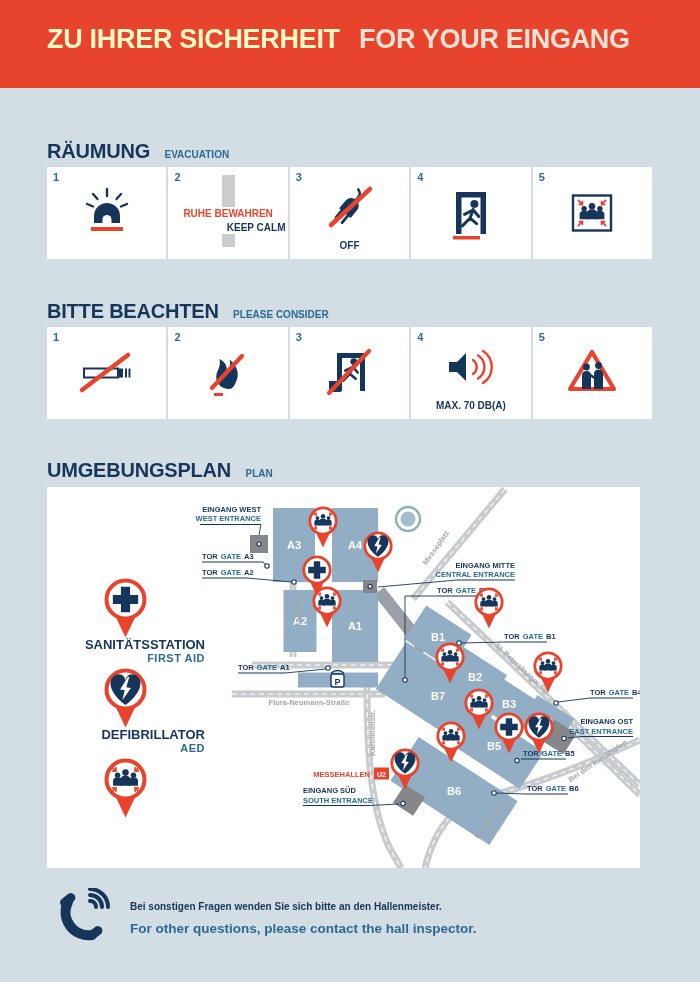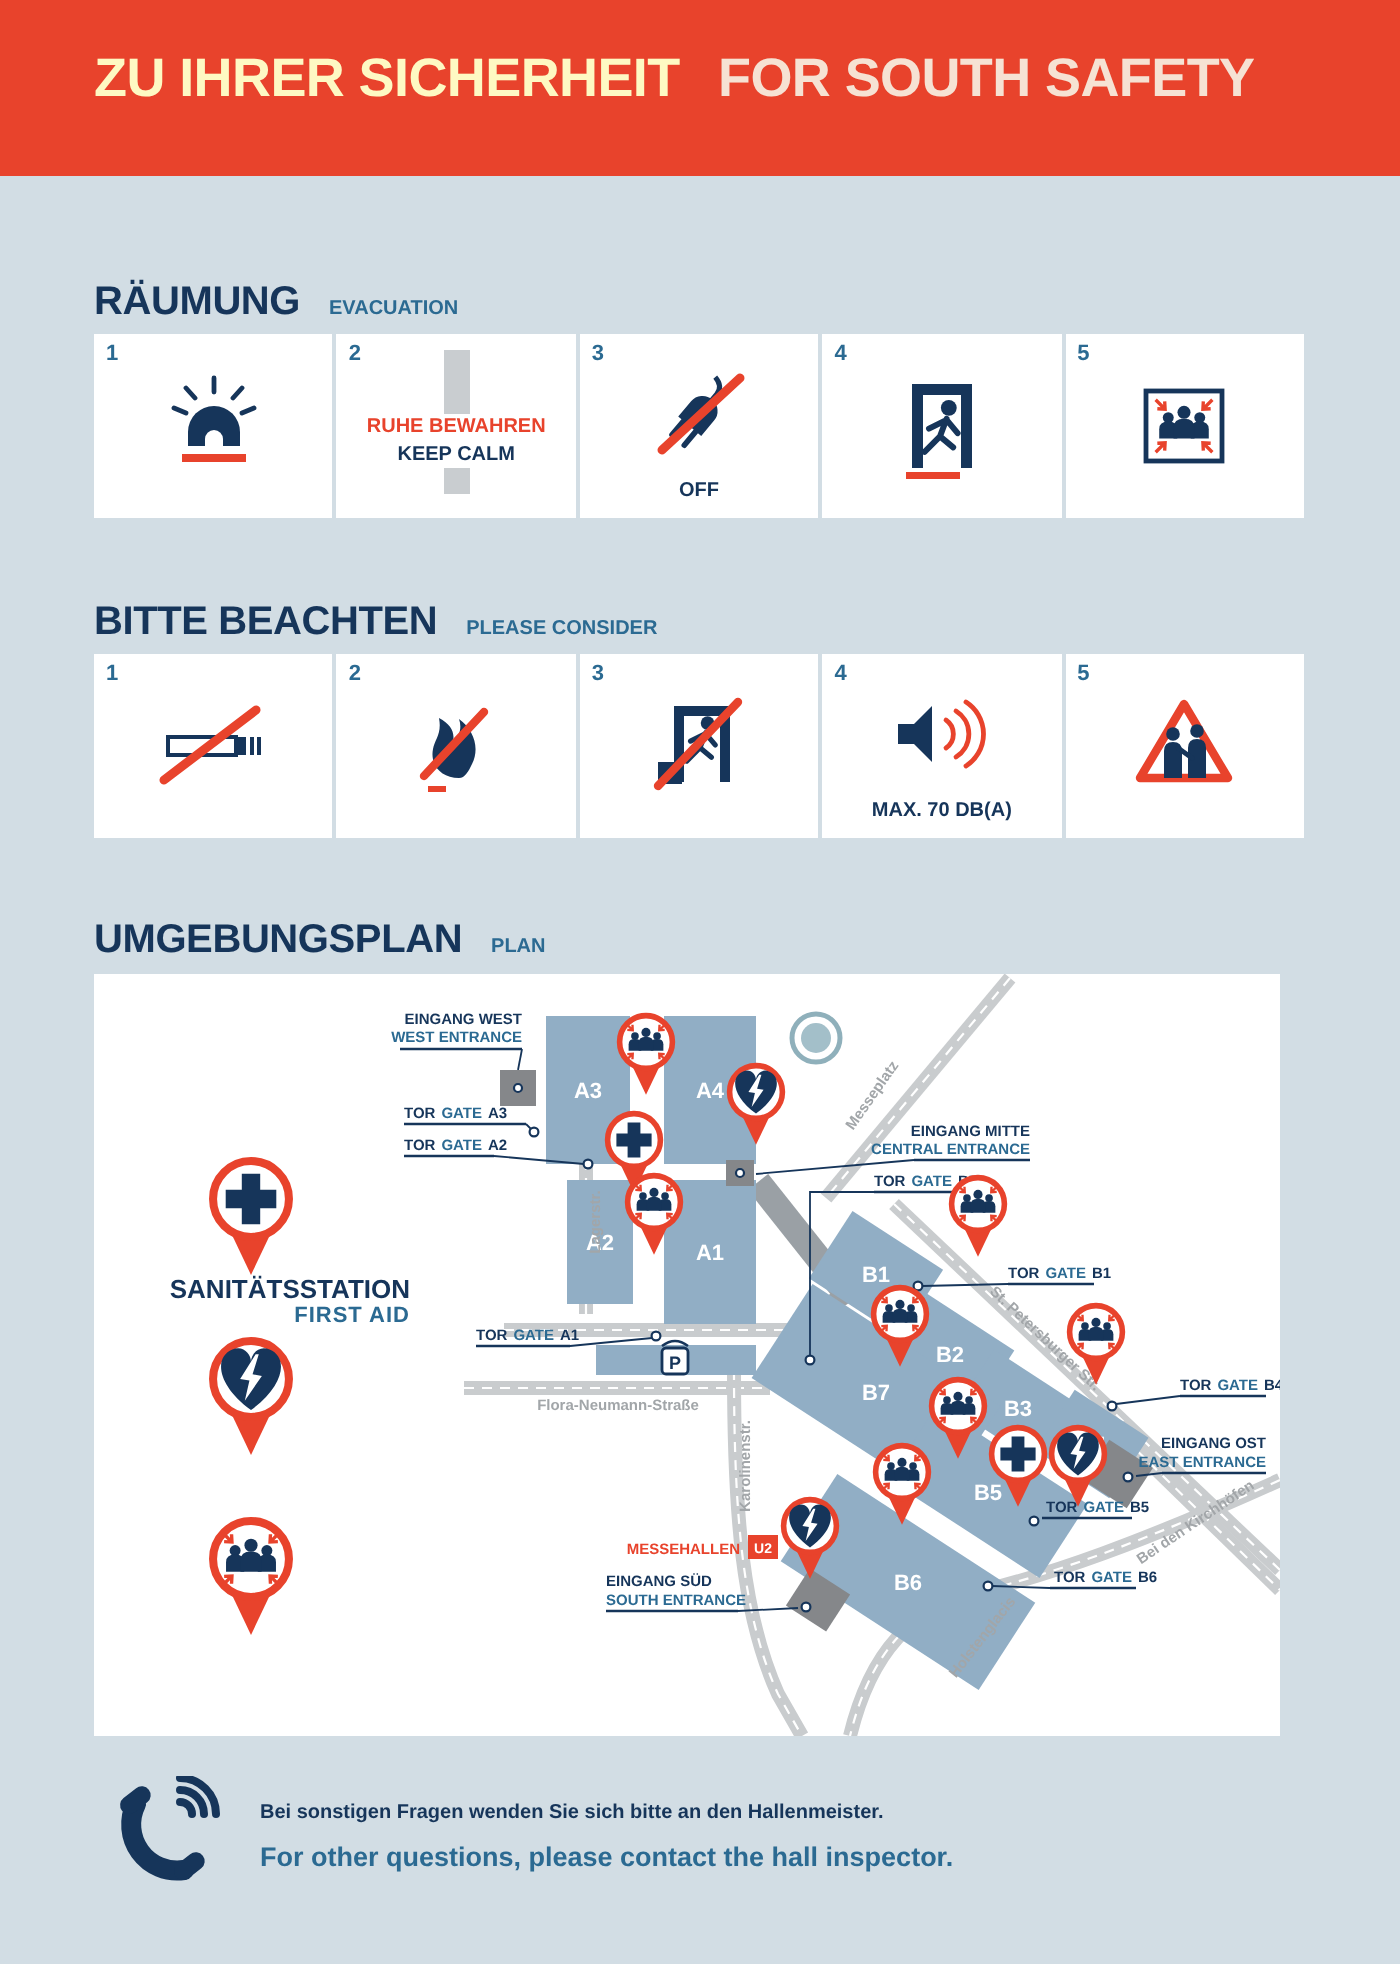--- a/index.html
+++ b/index.html
@@ -20,21 +20,21 @@
   .row{position:absolute;left:47px;width:605px;height:92px;display:flex;gap:2px;}
   .cell{position:relative;flex:1;background:#fff;}
   .num{position:absolute;top:4px;left:6px;font-size:11px;font-weight:bold;color:var(--blue);}
   .ic{position:absolute;left:50%;top:50%;transform:translate(-50%,-50%);}
   .ic.up{top:44%;}
   .sub{position:absolute;bottom:8px;left:0;width:100%;text-align:center;
        font-size:10px;font-weight:bold;color:var(--navy);}
   .kc-bar{position:absolute;left:50%;top:8px;width:13px;height:32px;margin-left:-6.5px;background:var(--gray);}
   .kc-dot{position:absolute;left:50%;top:67px;width:13px;height:13px;margin-left:-6.5px;background:var(--gray);}
   .kc-de{position:absolute;top:41px;width:100%;text-align:center;font-size:10px;font-weight:bold;color:var(--red);}
-  .kc-en{position:absolute;top:55px;width:100%;text-align:center;font-size:10px;font-weight:bold;color:var(--navy);}
+  .kc-en{position:absolute;top:55px;width:100%;text-align:center;font-size:10px;font-weight:bold;color:var(--navy);padding-left:28px;}
   .map-panel{position:absolute;left:47px;top:487px;width:593px;height:381px;background:#fff;}
   .legend-item{position:absolute;width:160px;left:-2px;text-align:right;}
   .leg-pin{position:absolute;}
   .leg-de{font-size:13px;font-weight:bold;color:var(--navy);white-space:nowrap;}
   .leg-en{font-size:11px;font-weight:bold;color:var(--blue);letter-spacing:0.5px;white-space:nowrap;}
   .footer-de{position:absolute;left:130px;top:901px;font-size:10px;font-weight:bold;color:var(--navy);}
   .footer-en{position:absolute;left:130px;top:921px;font-size:13.5px;font-weight:bold;color:var(--blue);}
   
   .hall{fill:var(--hall);}
   .hall-label{fill:#fff;font-size:11px;font-weight:bold;text-anchor:middle;}
@@ -101,21 +101,21 @@
       <use href="#icon-people-arrows" xlink:href="#icon-people-arrows" transform="scale(0.92)"></use>
     </g>
   </defs>
 </svg>
 
 <div class="page">
 
   <div class="header">
     <div class="t">
       <span class="de">ZU IHRER SICHERHEIT</span>
-      <span class="en">FOR SOUTH SAFETY</span>
+      <span class="en">FOR YOUR EINGANG</span>
     </div>
   </div>
 
   <div class="sec-title" style="top:140px">
     <span class="de">RÄUMUNG</span>
     <span class="en">EVACUATION</span>
   </div>
   <div class="row" style="top:167px">
     <div class="cell">
       <div class="num">1</div>
@@ -434,20 +434,24 @@
     <svg class="leg-pin" style="left:53px;top:87px" width="51" height="69" viewBox="-25.5 -25.5 51 69" xmlns="http://www.w3.org/2000/svg" xmlns:xlink="http://www.w3.org/1999/xlink">
       <use href="#pin-first-aid" xlink:href="#pin-first-aid" transform="scale(1.15)"></use>
     </svg>
     <div class="legend-item" style="top:150px">
       <div class="leg-de">SANITÄTSSTATION</div>
       <div class="leg-en">FIRST AID</div>
     </div>
     <svg class="leg-pin" style="left:53px;top:177px" width="51" height="69" viewBox="-25.5 -25.5 51 69" xmlns="http://www.w3.org/2000/svg" xmlns:xlink="http://www.w3.org/1999/xlink">
       <use href="#pin-defibrillator" xlink:href="#pin-defibrillator" transform="scale(1.15)"></use>
     </svg>
+    <div class="legend-item" style="top:240px">
+      <div class="leg-de">DEFIBRILLATOR</div>
+      <div class="leg-en">AED</div>
+    </div>
     <svg class="leg-pin" style="left:53px;top:267px" width="51" height="69" viewBox="-25.5 -25.5 51 69" xmlns="http://www.w3.org/2000/svg" xmlns:xlink="http://www.w3.org/1999/xlink">
       <use href="#pin-assembly" xlink:href="#pin-assembly" transform="scale(1.15)"></use>
     </svg>
   </div>
 
   <svg style="position:absolute;left:50px;top:888px" width="62" height="62" viewBox="0 0 62 62">
     <path fill="none" stroke="#16355a" stroke-width="10" stroke-linecap="round" d="M18,14 A23,23 0 0 0 42,47"></path>
     <rect fill="#16355a" x="9" y="8" width="17" height="9" rx="4.5" transform="rotate(-38 17 12)"></rect>
     <rect fill="#16355a" x="36" y="41" width="17" height="9" rx="4.5" transform="rotate(-38 44 45)"></rect>
     <g fill="none" stroke="#16355a" stroke-width="4" stroke-linecap="round">

